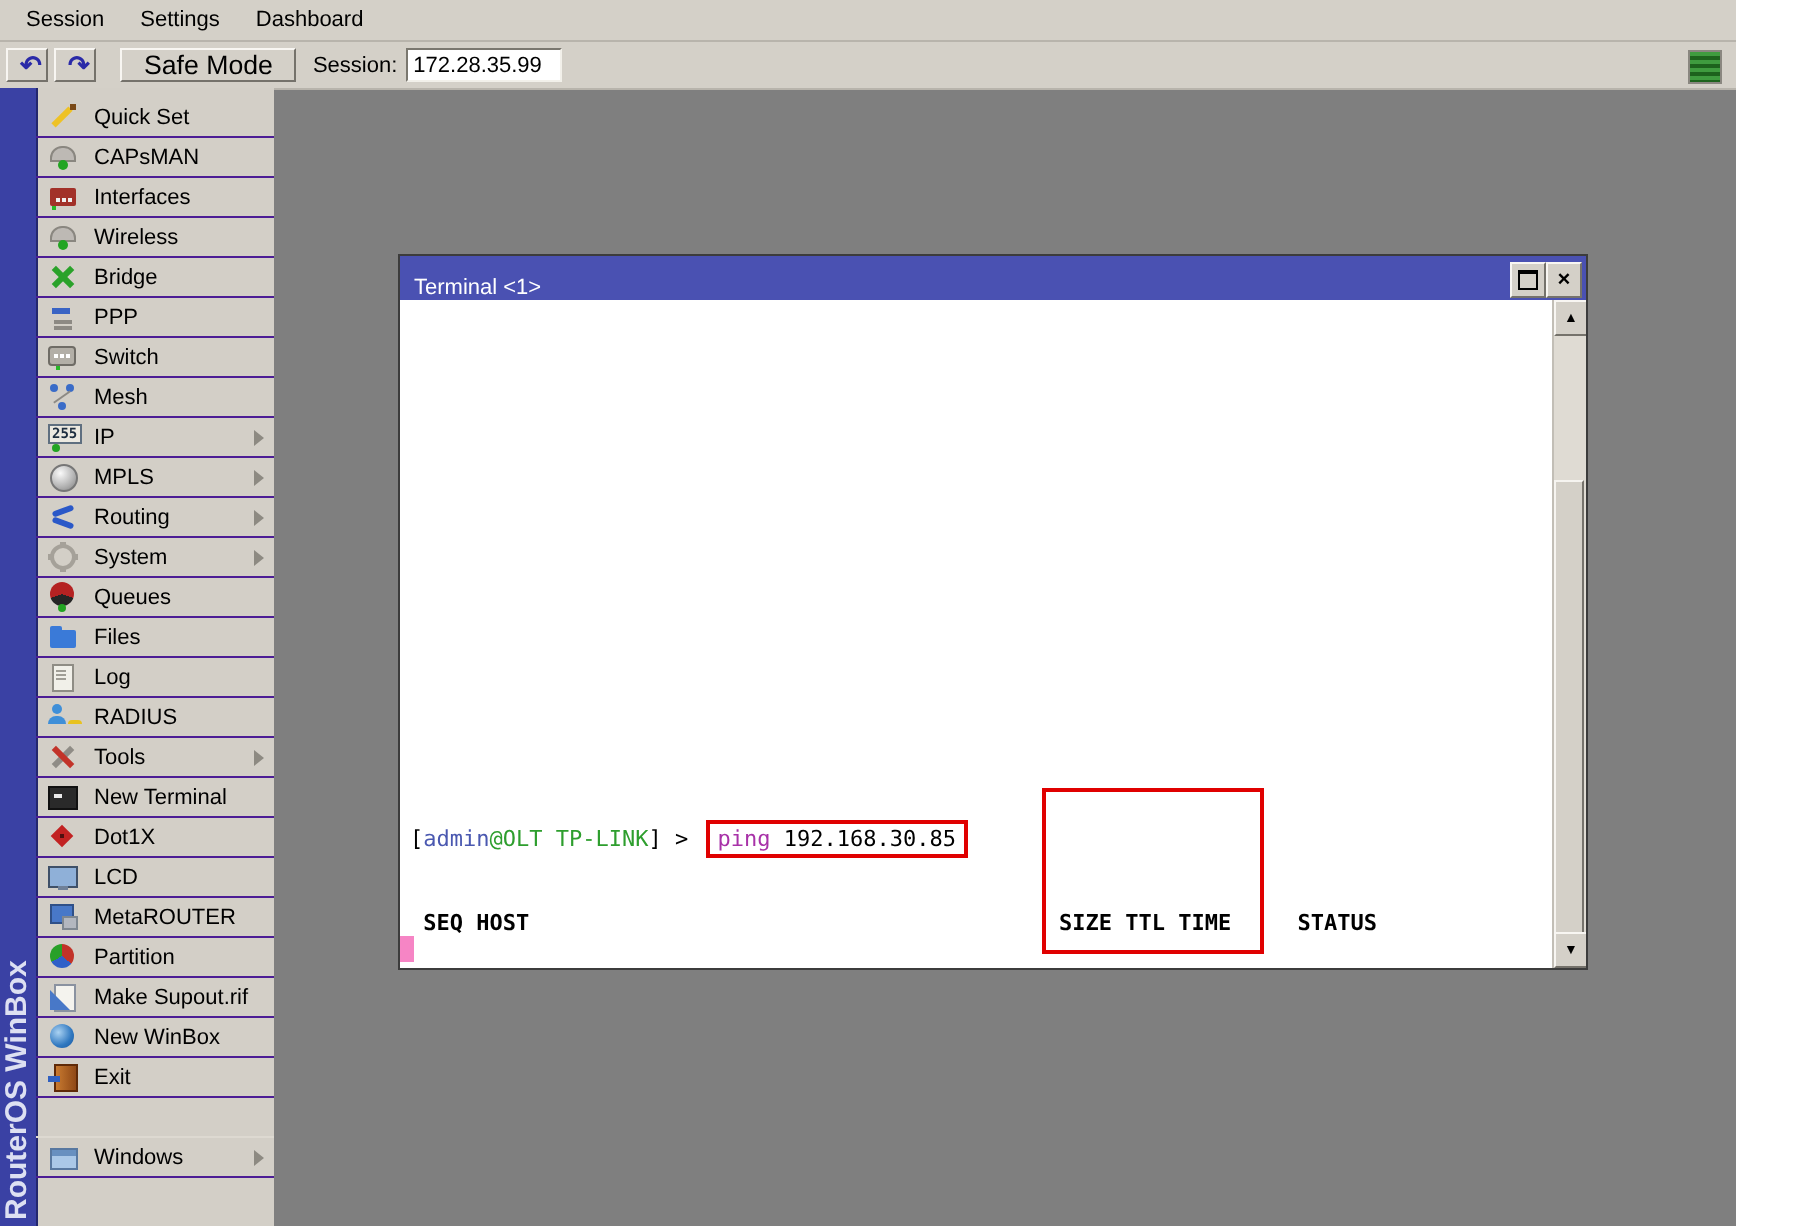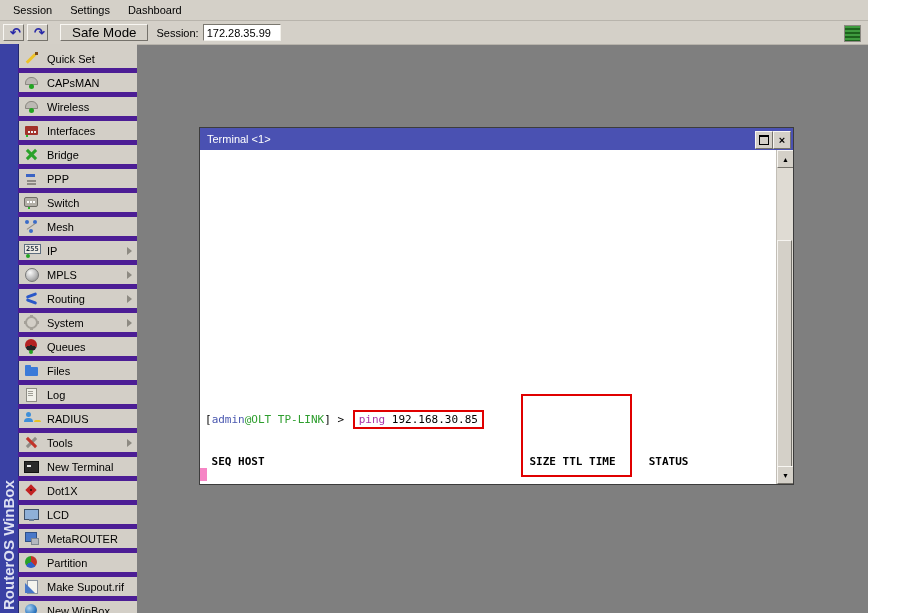--- a/index.html
+++ b/index.html
@@ -26,21 +26,21 @@
            background:repeating-linear-gradient(180deg,#3f9c3f 0 2px,#1d631d 2px 4px);}
 
   
   .sidebar{position:absolute;top:44px;left:0;bottom:0;width:137px;background:#d3cfc7;}
   .brand{position:absolute;left:0;top:0;bottom:0;width:18px;background:#3a41a4;border-right:1px solid #23276e;}
   .brand-text{position:absolute;bottom:3px;left:0;width:18px;height:175px;
               writing-mode:vertical-rl;transform:rotate(180deg);
               color:#dde0f2;font-weight:bold;font-size:15px;line-height:18px;}
   .side-items{position:absolute;left:18px;right:0;top:0;bottom:0;padding-top:5px;}
   .side-item{height:19px;display:flex;align-items:center;padding-left:6px;
-             border-bottom:5px solid #4c1d95;position:relative;cursor:default;}
+             border-bottom:1px solid #4c1d95;position:relative;cursor:default;}
   .side-gap{height:19px;border-bottom:1px solid #ddd9d1;}
   .side-label{margin-left:8px;}
   .sub-arrow{position:absolute;right:5px;top:6px;width:0;height:0;
              border-top:4px solid transparent;border-bottom:4px solid transparent;
              border-left:5px solid #8d8a82;}
 
   
   .ic{width:15px;height:15px;flex:0 0 15px;position:relative;display:inline-block;}
   .ic::before,.ic::after{content:"";position:absolute;}
   .i-quickset::before{width:12px;height:3px;background:#eec225;top:6px;left:1px;transform:rotate(-45deg);}
@@ -99,21 +99,21 @@
   .i-exit::before{width:10px;height:12px;background:linear-gradient(90deg,#c87a30,#8f4816);border:1px solid #5f2a08;top:1px;left:3px;}
   .i-exit::after{width:6px;height:3px;background:#3060c0;top:7px;left:0;}
   .i-windows::before{width:12px;height:9px;background:#aac8e8;border:1px solid #5878a0;top:3px;left:1px;}
   .i-windows::after{width:12px;height:3px;background:#6890c0;top:4px;left:2px;}
 
   
   .terminal{position:absolute;left:199px;top:127px;width:595px;height:358px;
             border:1px solid #3c3c3c;background:#d4d0c8;box-sizing:border-box;
             display:flex;flex-direction:column;}
   .titlebar{height:22px;flex:0 0 22px;background:#4a51b2;color:#fff;display:flex;
-            align-items:center;padding-left:7px;position:relative;}
+            align-items:flex-end;padding-left:7px;position:relative;}
   .tb-btn{position:absolute;top:3px;width:16px;height:16px;display:flex;align-items:center;
           justify-content:center;color:#000;font-weight:bold;font-size:11px;line-height:11px;}
   .tb-max{right:20px;}
   .tb-close{right:2px;}
   .max-glyph{display:block;width:8px;height:7px;border:1px solid #000;border-top:2px solid #000;}
   .term-body{position:relative;flex:1;background:#fff;overflow:hidden;}
   .term-text{position:absolute;left:5px;top:235px;right:17px;color:#000;
              font-family:"DejaVu Sans Mono",monospace;font-size:11px;line-height:14px;white-space:pre;}
   .c-user{color:#4a58b0;}
   .c-host{color:#2e9e2e;}
@@ -161,26 +161,26 @@
     <div class="side-items">
       <div class="side-item">
           <span class="ic i-quickset"></span>
           <span class="side-label">Quick Set</span>
         </div>
       <div class="side-item">
           <span class="ic i-antenna"></span>
           <span class="side-label">CAPsMAN</span>
         </div>
       <div class="side-item">
+          <span class="ic i-interfaces"></span>
+          <span class="side-label">Interfaces</span>
+        </div>
+      <div class="side-item">
           <span class="ic i-antenna"></span>
           <span class="side-label">Wireless</span>
-        </div>
-      <div class="side-item">
-          <span class="ic i-interfaces"></span>
-          <span class="side-label">Interfaces</span>
         </div>
       <div class="side-item">
           <span class="ic i-bridge"></span>
           <span class="side-label">Bridge</span>
         </div>
       <div class="side-item">
           <span class="ic i-ppp"></span>
           <span class="side-label">PPP</span>
         </div>
       <div class="side-item">

